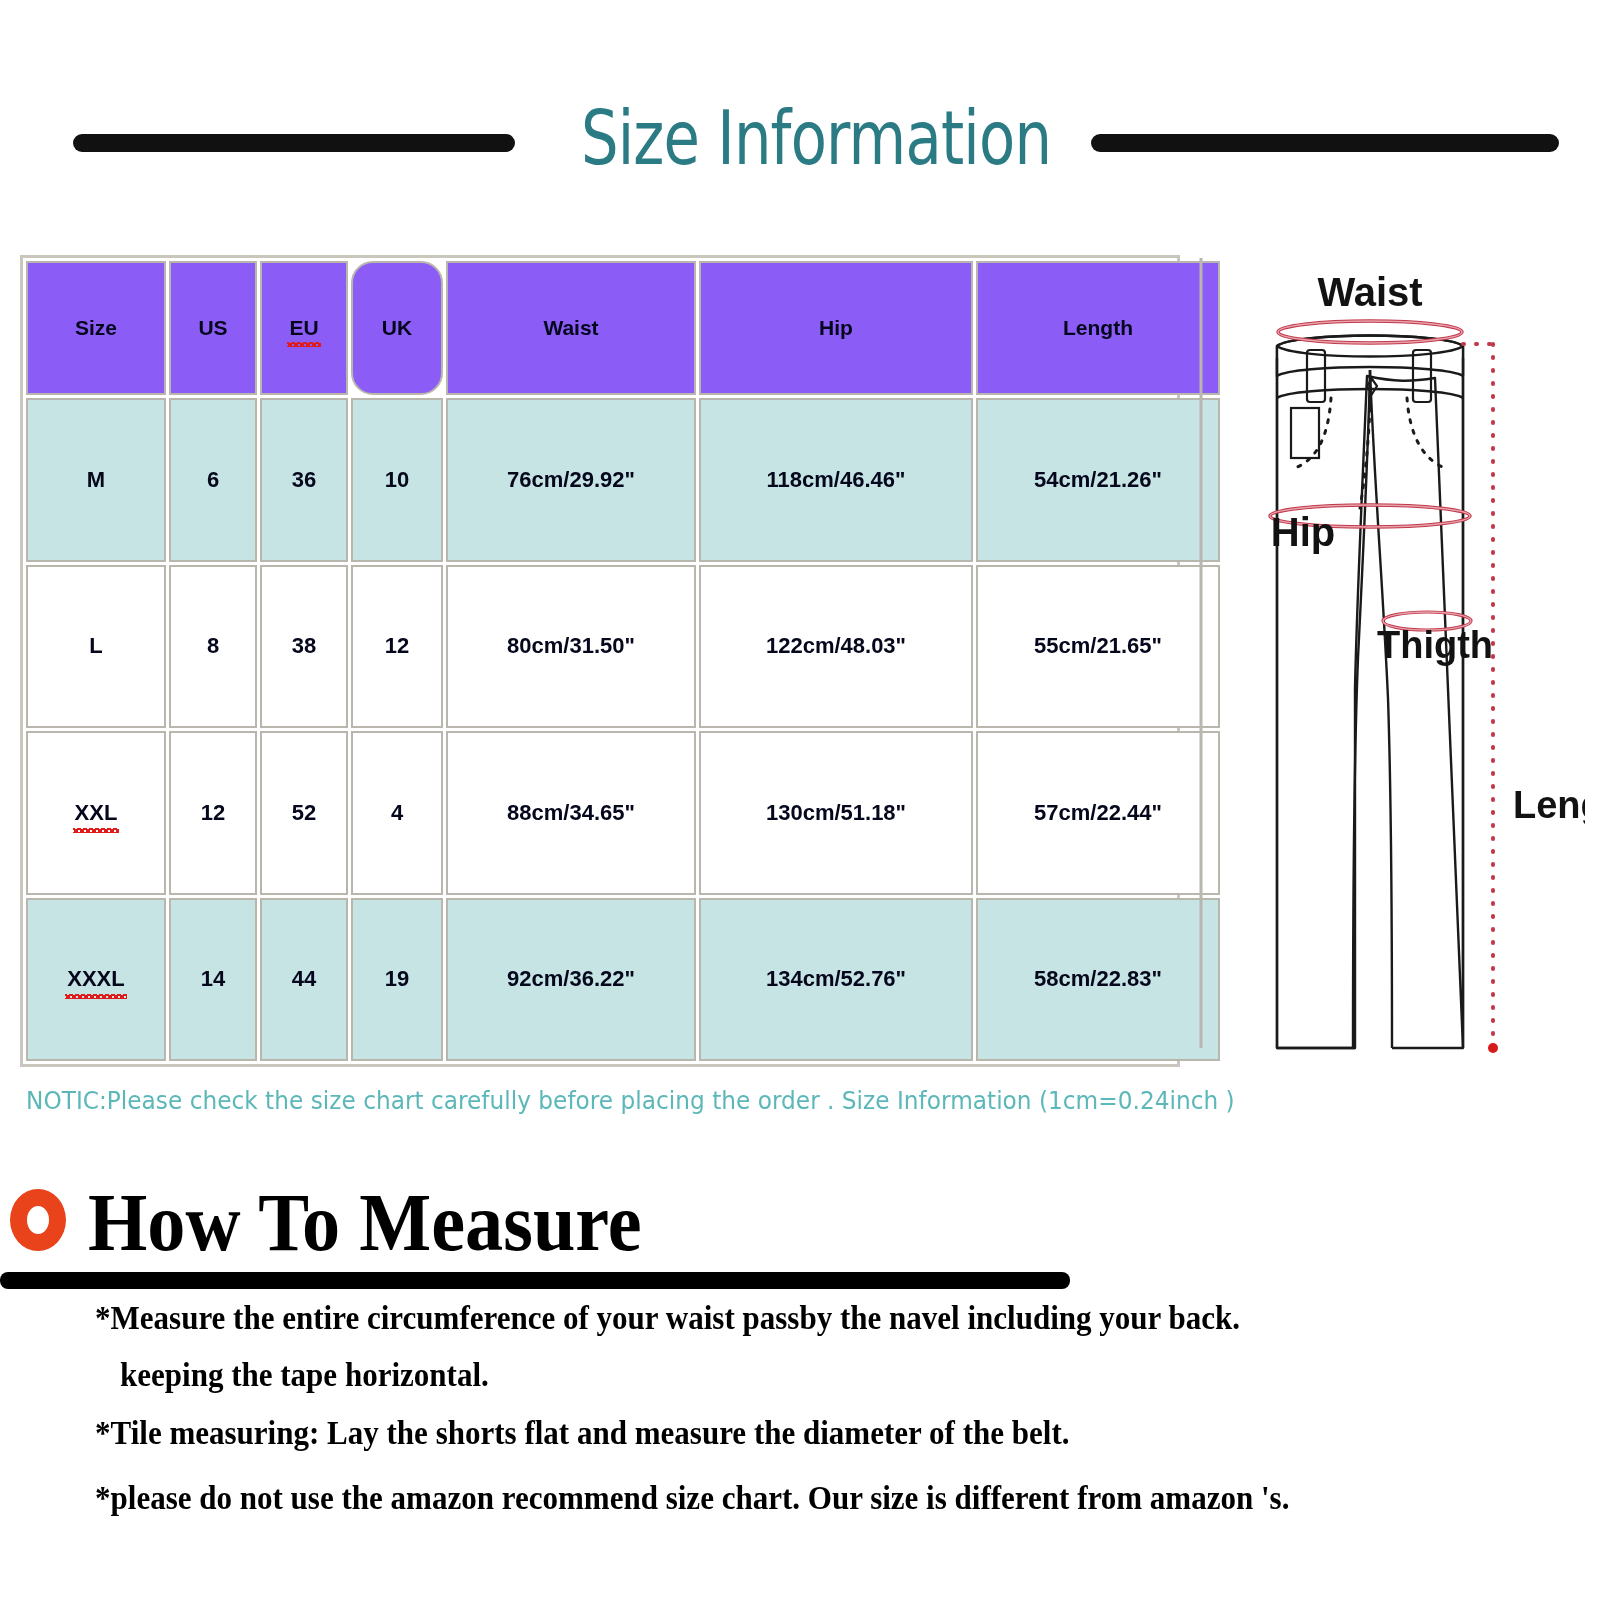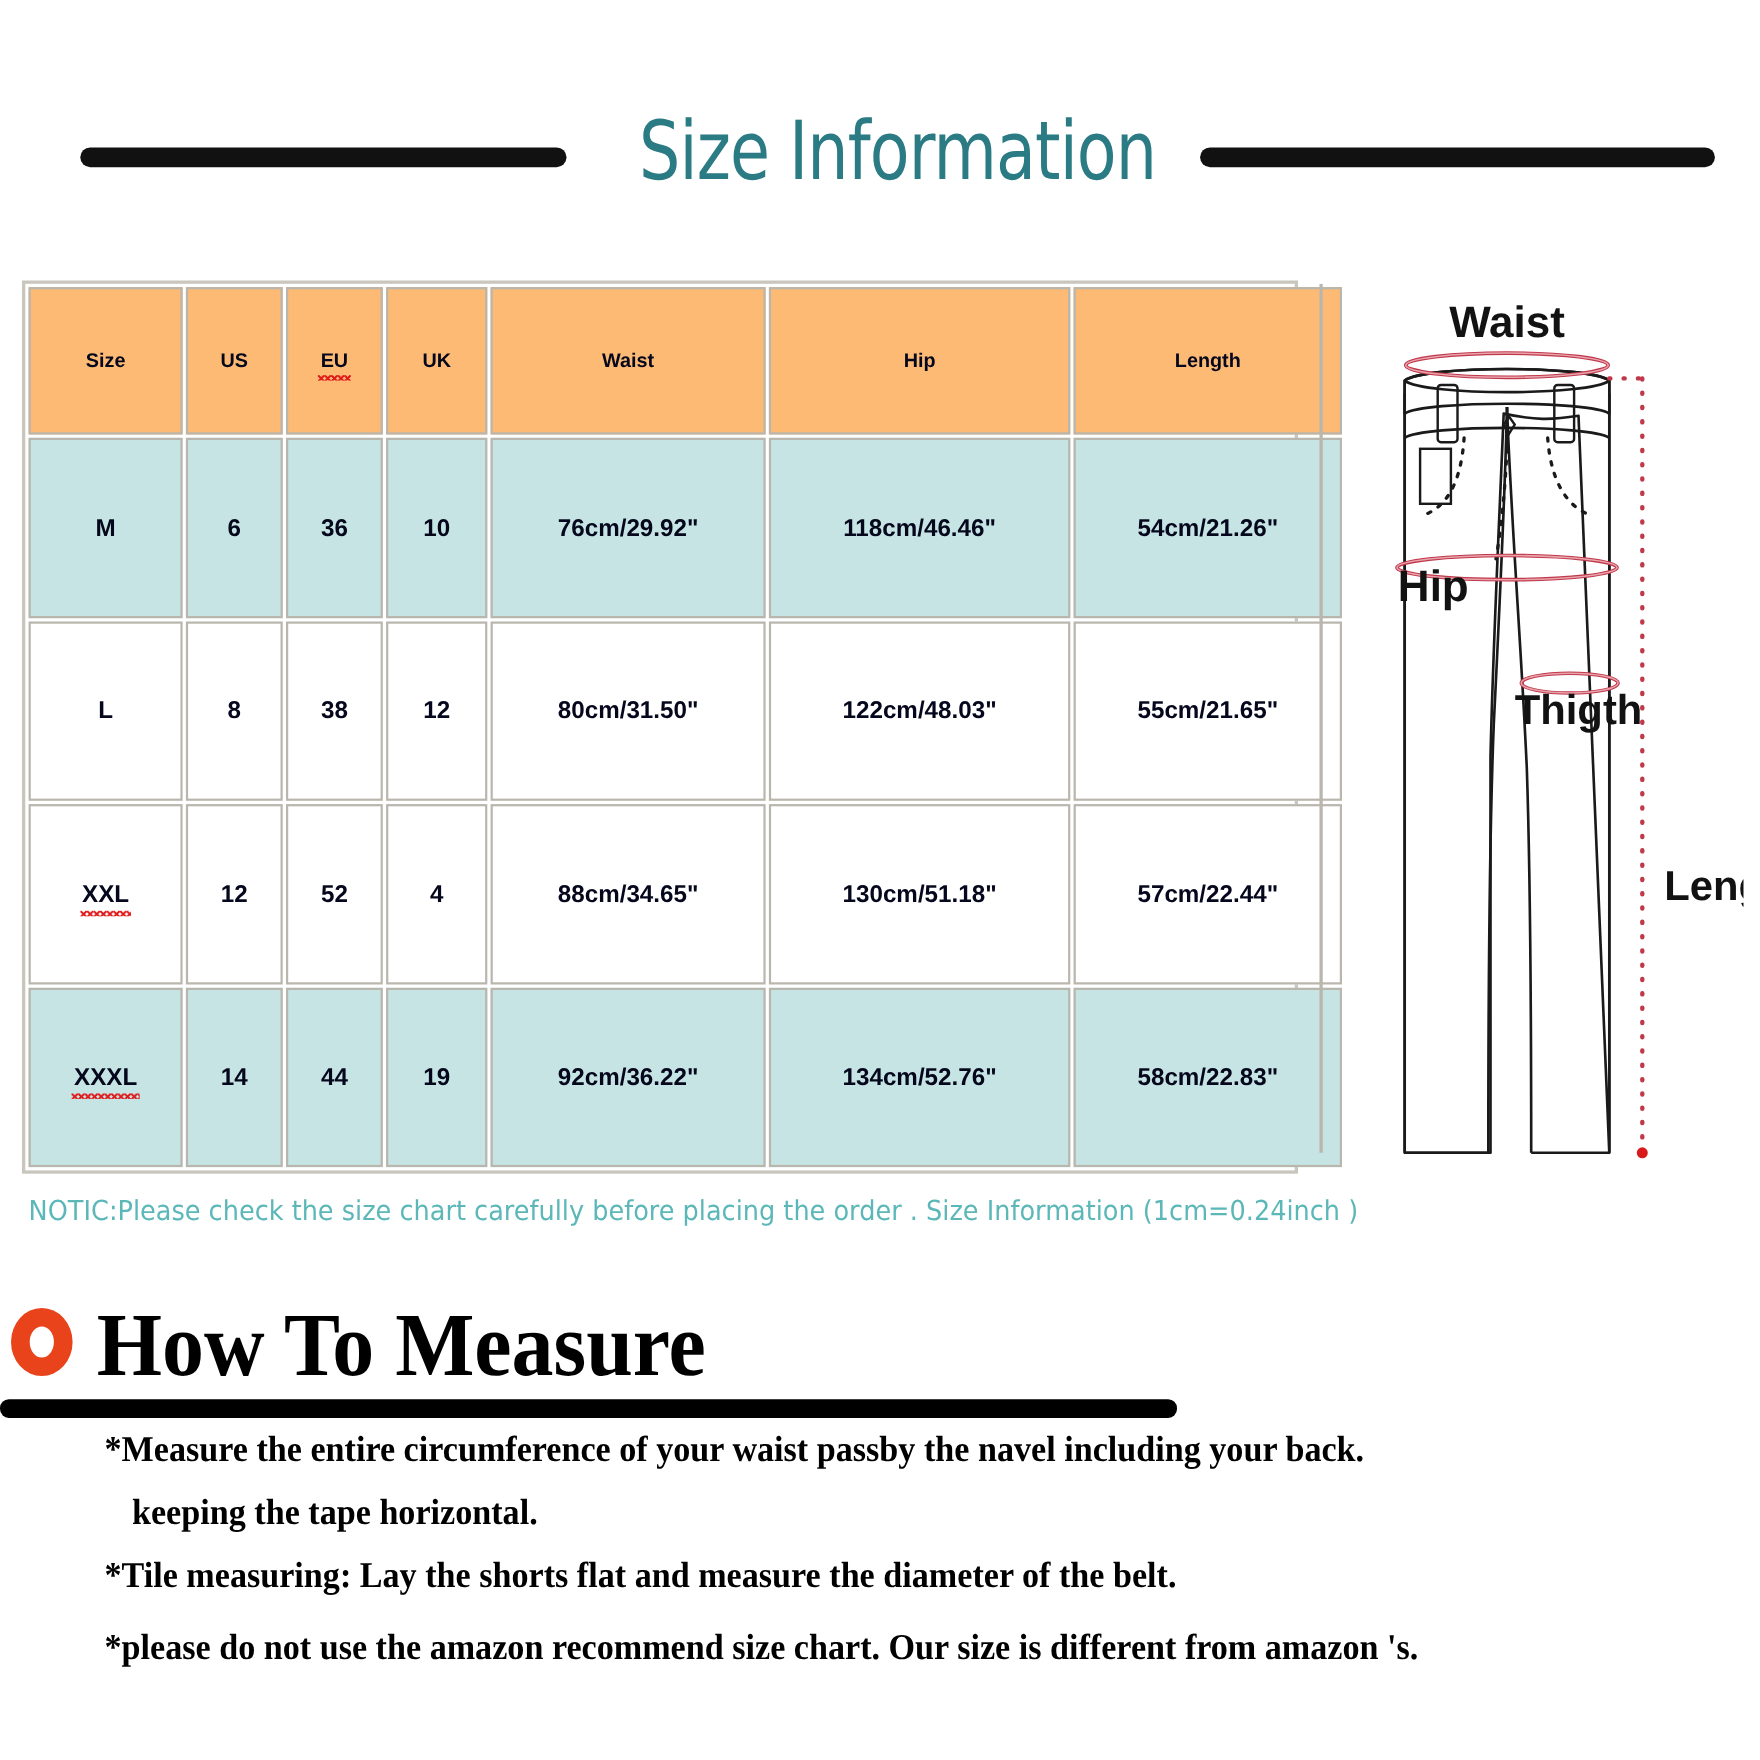--- a/index.html
+++ b/index.html
@@ -64,36 +64,36 @@
   table.sz th, table.sz td {
     border: 2px solid #b9b6ad;
     text-align: center;
     vertical-align: middle;
     font-family: "Liberation Sans", sans-serif;
     font-weight: bold;
     color: #05071c;
     padding: 0;
   }
   table.sz th {
-    background: #fdba74;
-    font-size: 18px;
+    background: #8b5cf6;
+    font-size: 21px;
     height: 130px;
   }
   table.sz td {
     font-size: 22px;
     height: 128px;
   }
   tr.tint td { background: #c7e4e4; }
   tr.plain td { background: #ffffff; }
 
   
   .c-size { width: 136px; }
   .c-us   { width: 84px; }
   .c-eu   { width: 84px; }
-  .c-uk   { width: 88px; }
+  .c-uk   { width: 88px; border-radius: 22px; }
   .c-wst  { width: 246px; }
   .c-hip  { width: 270px; }
   .c-len  { width: 240px; }
 
   
   .squiggle { position: relative; display: inline-block; }
   .squiggle::after {
     content: "";
     position: absolute;
     left: -2px; right: -2px;

